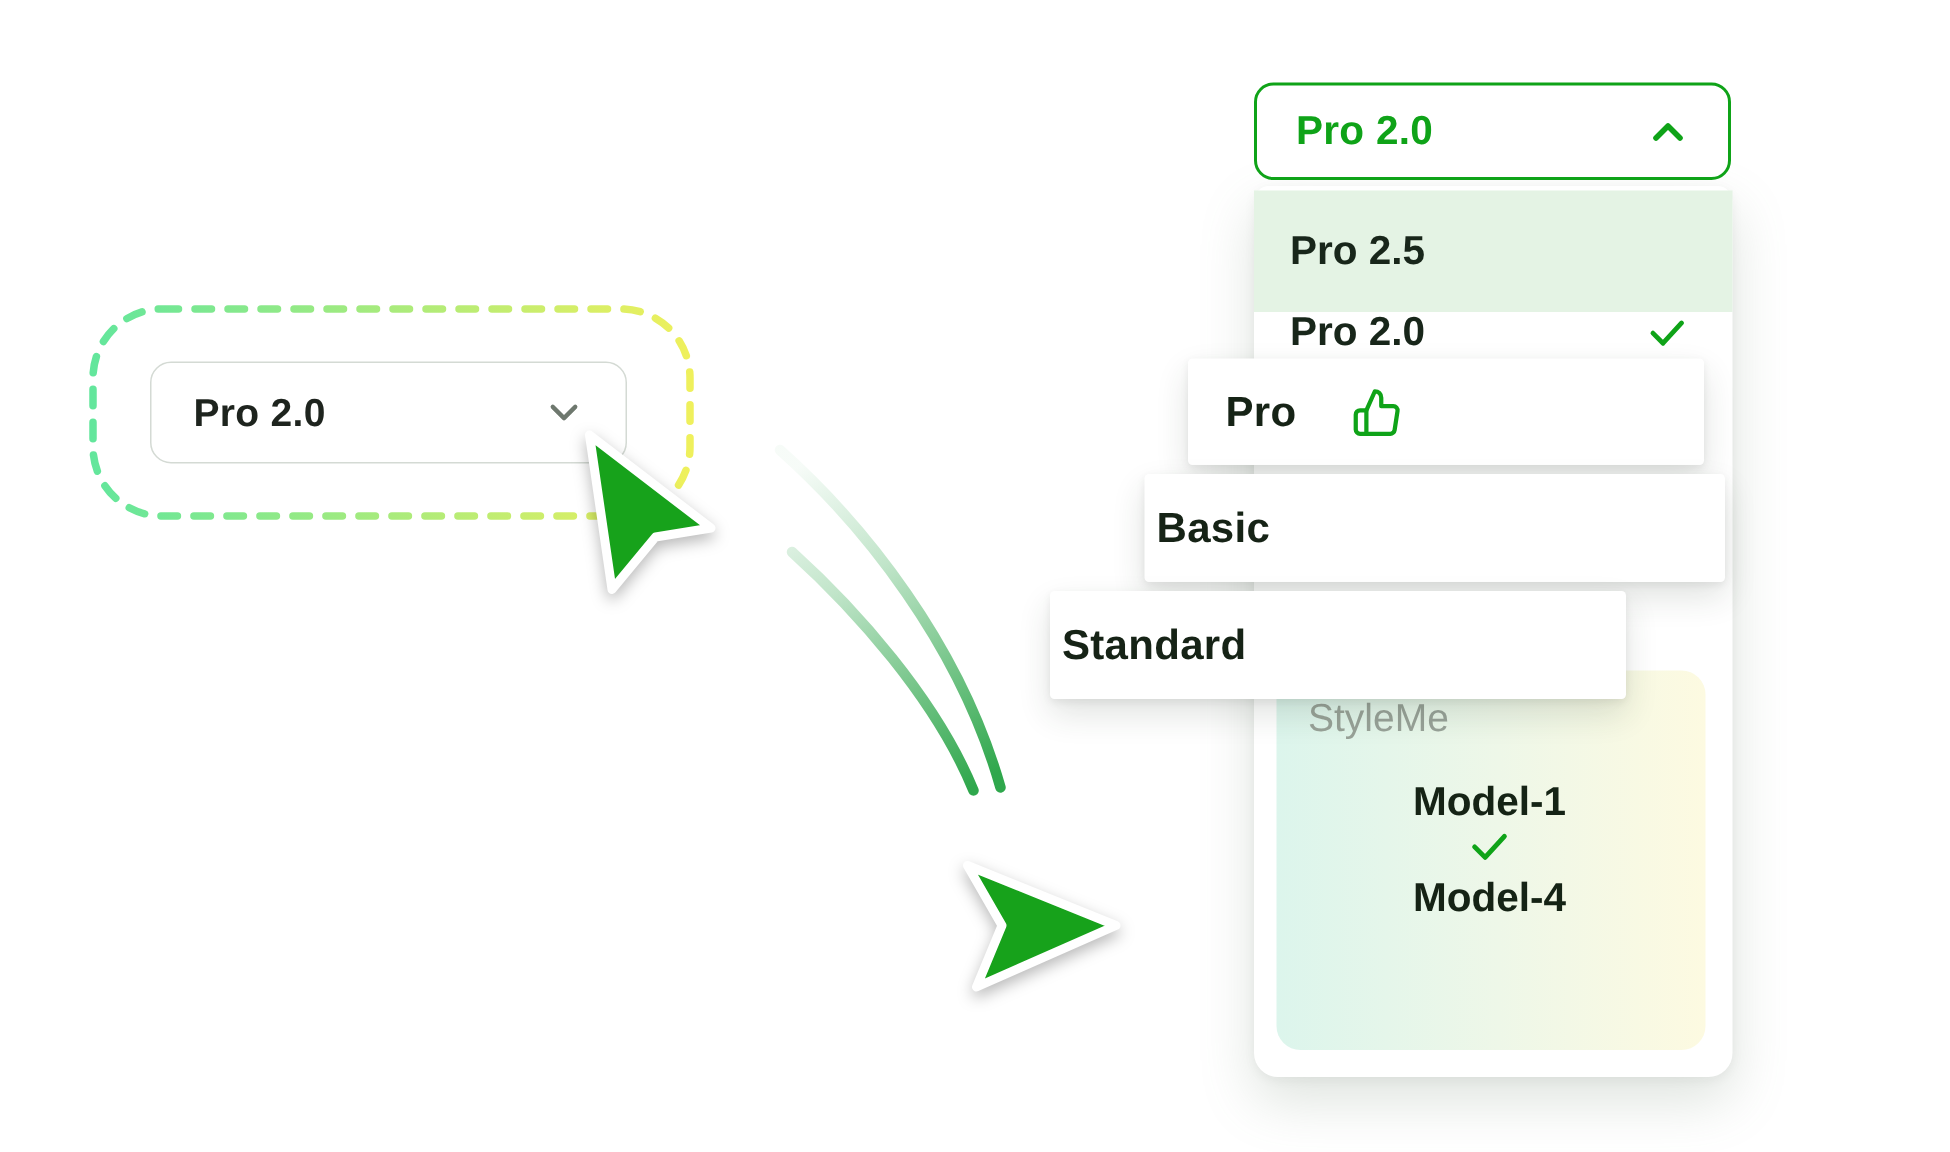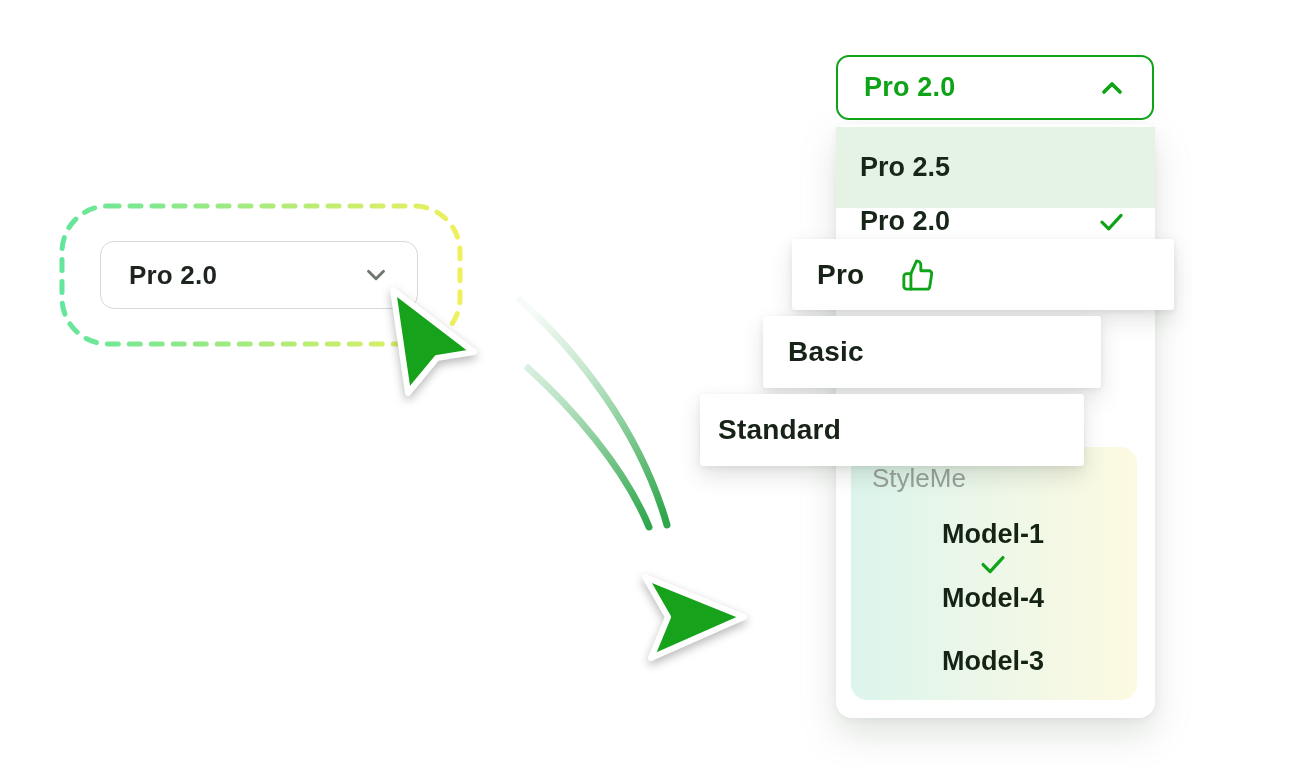--- a/index.html
+++ b/index.html
@@ -40,23 +40,23 @@
   .row{position:absolute;left:0;width:100%;display:flex;align-items:center;
        font-size:27px;font-weight:600;color:#18261a;cursor:pointer;}
   .row-pro25{top:3px;height:81px;background:#e4f3e4;padding:0 30px 0 24px;}
   .row-pro20{top:66px;height:62px;padding:0 30px 0 24px;justify-content:space-between;}
   .float-card{
     position:absolute;background:#fff;border-radius:3px;z-index:3;
     box-shadow:0 10px 22px rgba(40,60,40,0.14), 0 2px 6px rgba(0,0,0,0.07);
     display:flex;align-items:center;cursor:pointer;
     font-size:28px;font-weight:650;color:#162316;letter-spacing:.2px;
   }
-  .card-pro{left:792px;top:239px;width:382px;height:71px;padding-left:25px;gap:37px;}
-  .card-basic{left:763px;top:316px;width:338px;height:72px;padding-left:25px;}
-  .card-standard{left:700px;top:394px;width:384px;height:72px;padding-left:18px;}
+  .card-pro{left:792px;top:239px;width:344px;height:71px;padding-left:25px;gap:37px;}
+  .card-basic{left:763px;top:316px;width:387px;height:72px;padding-left:8px;}
+  .card-standard{left:700px;top:394px;width:384px;height:72px;padding-left:8px;}
   .style-card{
     position:absolute;left:851px;top:447px;width:286px;height:253px;z-index:2;
     border-radius:16px;
     background:linear-gradient(90deg,#dcf5ec 0%,#eef7e8 52%,#fdfae1 100%);
   }
   .style-title{position:absolute;left:21px;top:16px;font-size:26px;font-weight:400;color:#98a298;}
   .model-row{position:absolute;left:26px;right:28px;height:40px;
              display:flex;align-items:center;justify-content:space-between;
              font-size:27px;font-weight:650;color:#152315;cursor:pointer;flex-direction:column;}
   .model-1{top:72px;} .model-2{top:136px;} .model-3{top:199px;}
@@ -163,18 +163,15 @@
         <svg width="28" height="28" viewBox="0 0 24 24" fill="none" stroke="#0fa318" stroke-width="2.8" stroke-linecap="round" stroke-linejoin="round">
           <polyline points="3.5,12.5 9.5,18.5 20.5,6.5"></polyline>
         </svg>
       </span>
     </div>
 
     <div class="model-row model-2">
       <span>Model-4</span>
     </div>
 
-    <div class="model-row model-3">
-      <span>Model-3</span>
-    </div>
   </div>
 
 </div>
 
 </body></html>

